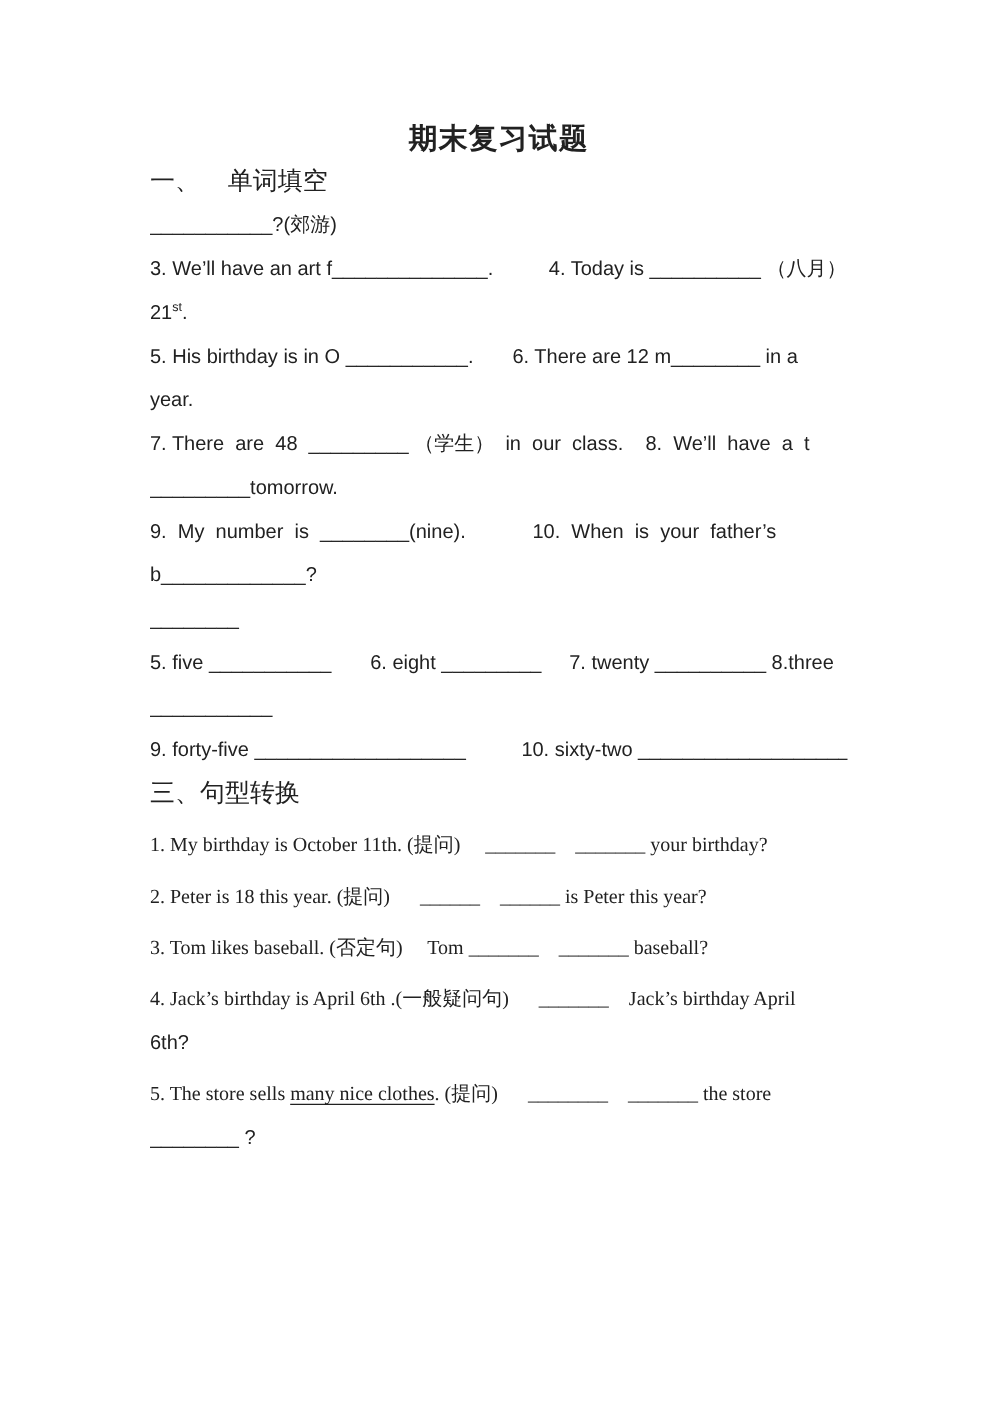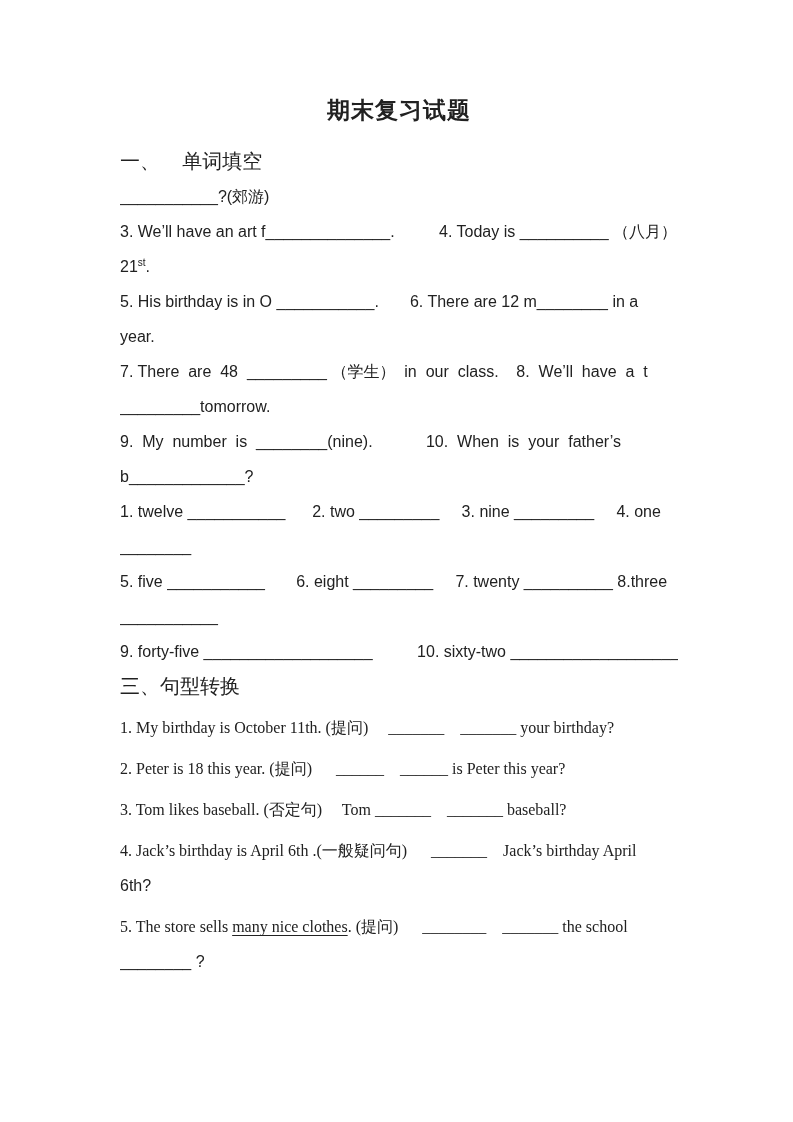--- a/index.html
+++ b/index.html
@@ -19,21 +19,21 @@
     position: absolute;
     left: 120px; top: 96px;
     width: 558px;
   }
   .title {
     text-align: center;
     font-size: 23px;
     font-weight: 600;
     line-height: 28px;
     letter-spacing: 1px;
-    margin-bottom: 20px;
+    margin-bottom: 4px;
     white-space: pre;
   }
   .line {
     font-size: 16px;
     line-height: 35px;
     white-space: pre;
     overflow: hidden;
   }
   .heading {
     font-size: 20px;
@@ -64,30 +64,29 @@
     <div class="line">3. We’ll have an art f______________.          4. Today is __________ （八月）</div>
     <div class="line"><span>21</span><sup class="sup">st</sup><span>.</span></div>
     <div class="line">5. His birthday is in O ___________.       6. There are 12 m________ in a</div>
     <div class="line">year.</div>
     <div class="line">7. There  are  48  _________ （学生）  in  our  class.    8.  We’ll  have  a  t</div>
     <div class="line">_________tomorrow.</div>
     <div class="line">9.  My  number  is  ________(nine).            10.  When  is  your  father’s</div>
     <div class="line">b_____________?</div>
 
 
-    <div class="line">1. twelve ___________      2. two _________     3. nine _________     4. one</div>
     <div class="line">________</div>
     <div class="line">5. five ___________       6. eight _________     7. twenty __________ 8.three</div>
     <div class="line">___________</div>
     <div class="line">9. forty-five ___________________          10. sixty-two ___________________</div>
 
     <div class="line heading">三、句型转换</div>
 
     <div class="line mt">1. My birthday is October 11th. (提问)     _______    _______ your birthday?</div>
     <div class="line mt">2. Peter is 18 this year. (提问)      ______    ______ is Peter this year?</div>
     <div class="line mt">3. Tom likes baseball. (否定句)     Tom _______    _______ baseball?</div>
     <div class="line mt">4. Jack’s birthday is April 6th .(一般疑问句)      _______    Jack’s birthday April</div>
     <div class="line">6th?</div>
-    <div class="line mt"><span>5. The store sells </span><span class="u">many nice clothes</span><span>. (提问)      ________    _______ the school</span></div>
+    <div class="line mt"><span>5. The store sells </span><span class="u">many nice clothes</span><span>. (提问)      ________    _______ the store</span></div>
     <div class="line">________ ?</div>
 
   </div>
 </div>
 
 </body></html>

